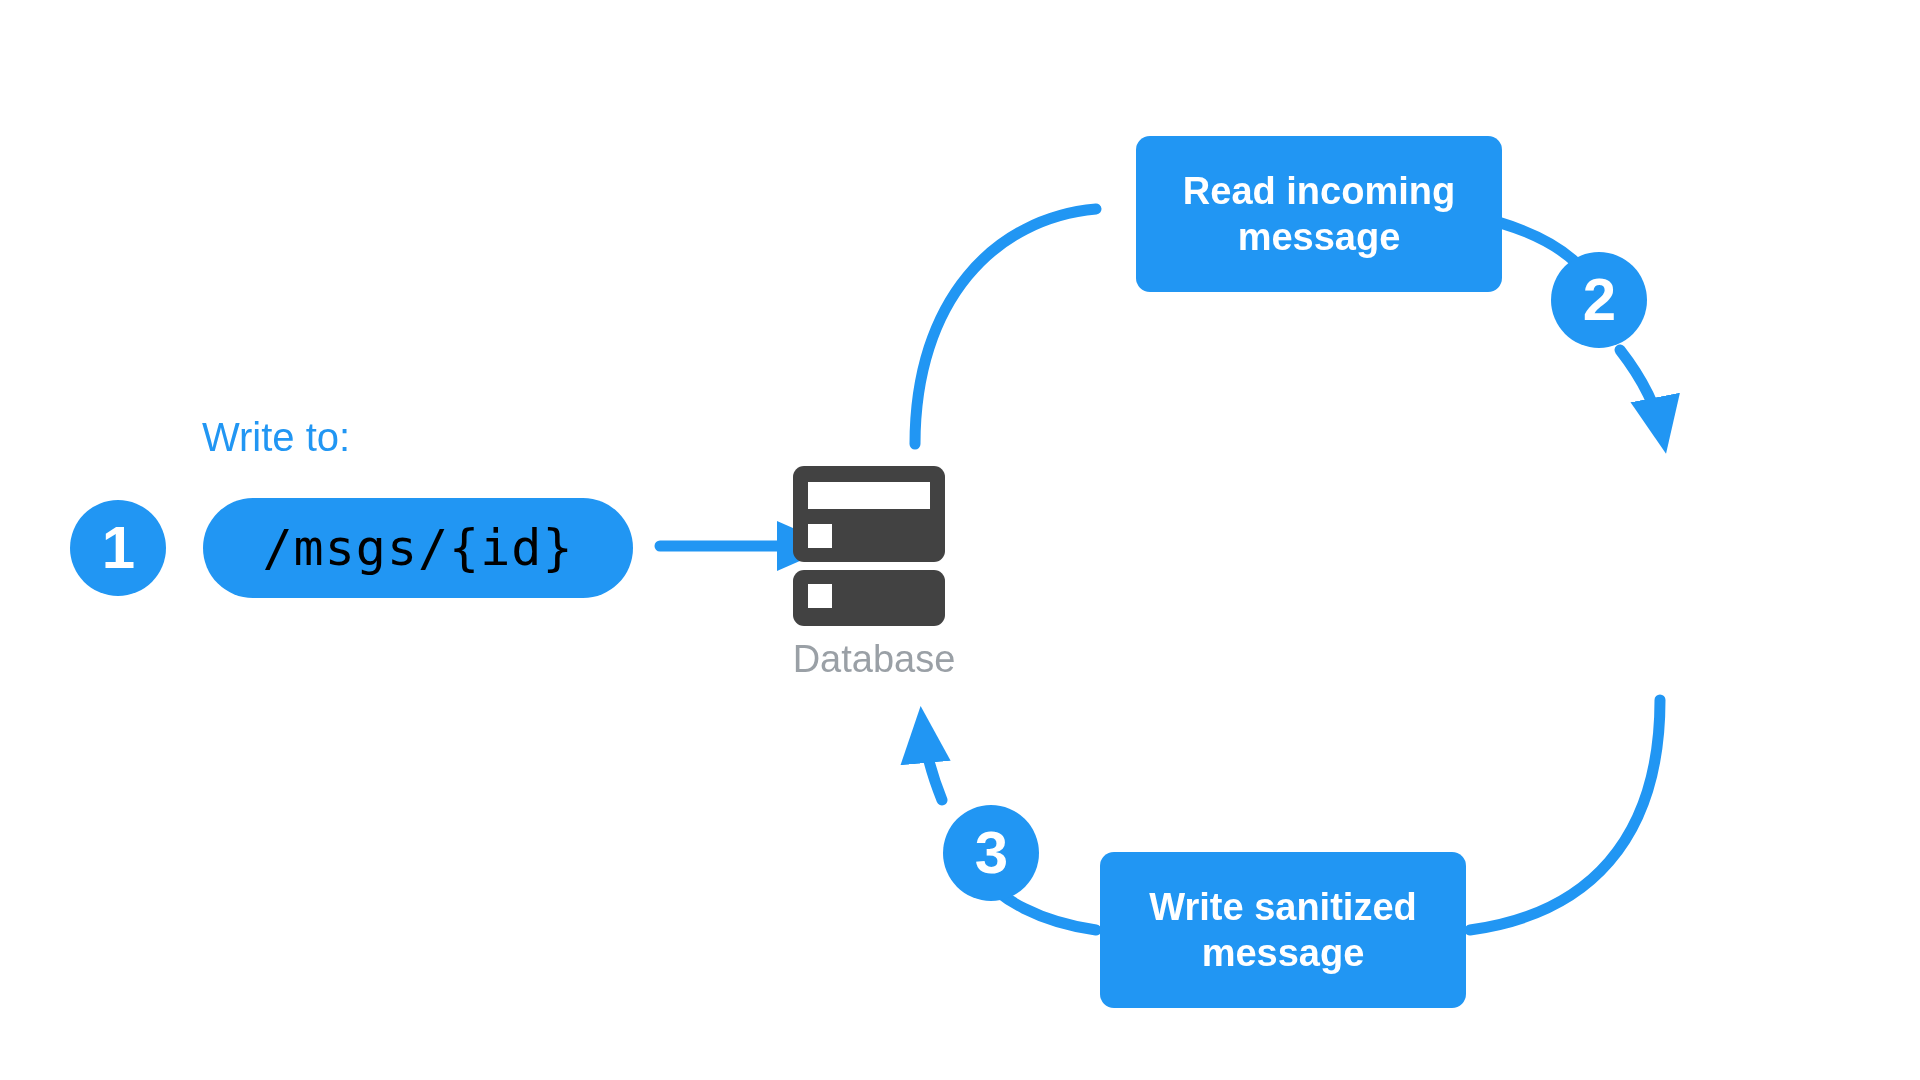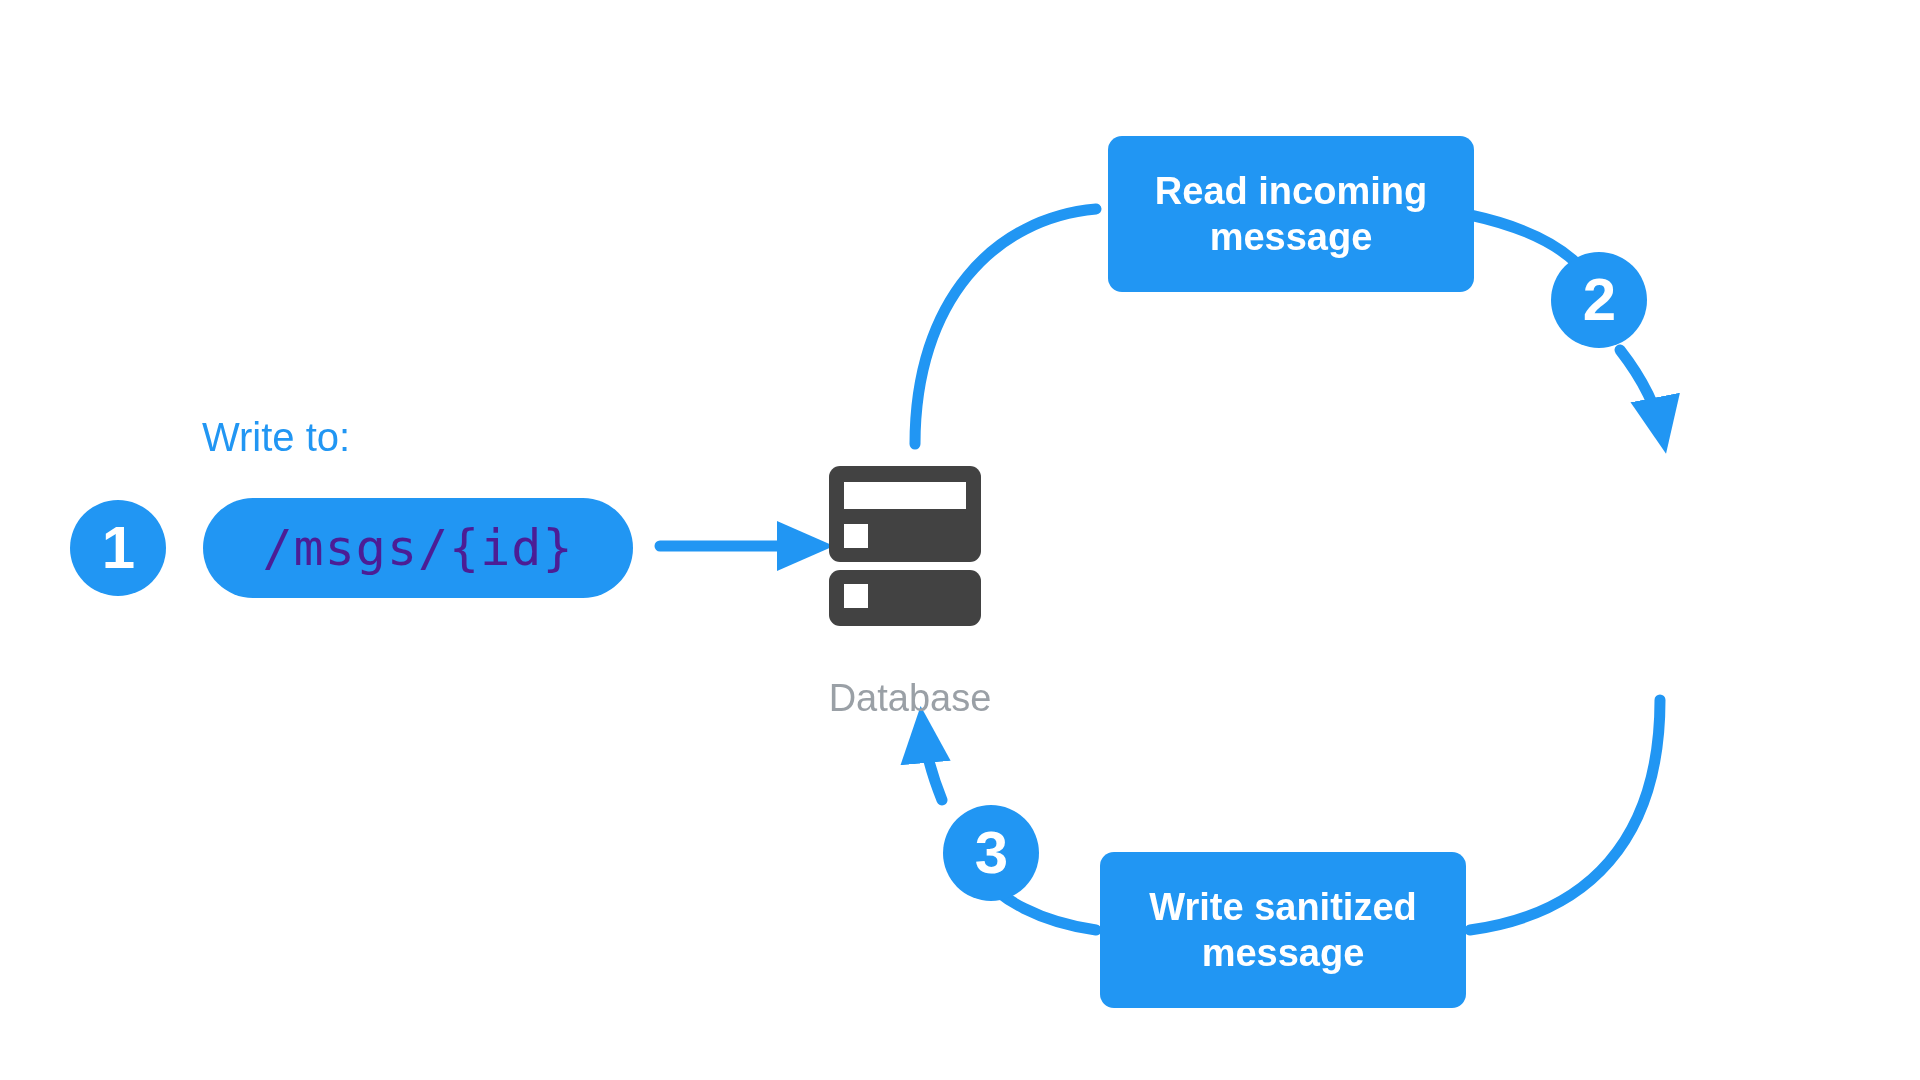--- a/index.html
+++ b/index.html
@@ -71,52 +71,52 @@
     height: 100px;
     border-radius: 50px;
     background: #2196f3;
     display: flex;
     align-items: center;
     justify-content: center;
   }
   #path-pill .pill-text {
     font-family: "DejaVu Sans Mono", "Liberation Mono", monospace;
     font-size: 50px;
-    color: #4c1d95;
+    color: #000000;
     letter-spacing: 1px;
     white-space: nowrap;
   }
 
   
   .action-box {
     position: absolute;
     background: #2196f3;
     border-radius: 14px;
     display: flex;
     align-items: center;
     justify-content: center;
     text-align: center;
     color: #ffffff;
     font-size: 38px;
     font-weight: bold;
     line-height: 1.22;
     padding: 0 18px;
     box-sizing: border-box;
   }
-  #box-read  { left: 1108px; top: 136px; width: 366px; height: 156px; }
+  #box-read  { left: 1136px; top: 136px; width: 366px; height: 156px; }
   #box-write { left: 1100px; top: 852px; width: 366px; height: 156px; }
 
   
   .node {
     position: absolute;
     display: flex;
     flex-direction: column;
     align-items: center;
   }
-  #node-database { left: 780px;  top: 466px; width: 260px; gap: 39px; }
+  #node-database { left: 744px;  top: 466px; width: 260px; }
   #node-functions{ left: 1520px; top: 456px; width: 260px; }
 
   .node-caption {
     margin-top: 12px;
     font-size: 38px;
     color: #9aa0a6;
     white-space: nowrap;
   }
   .node-icon { display: block; }
 </style>

